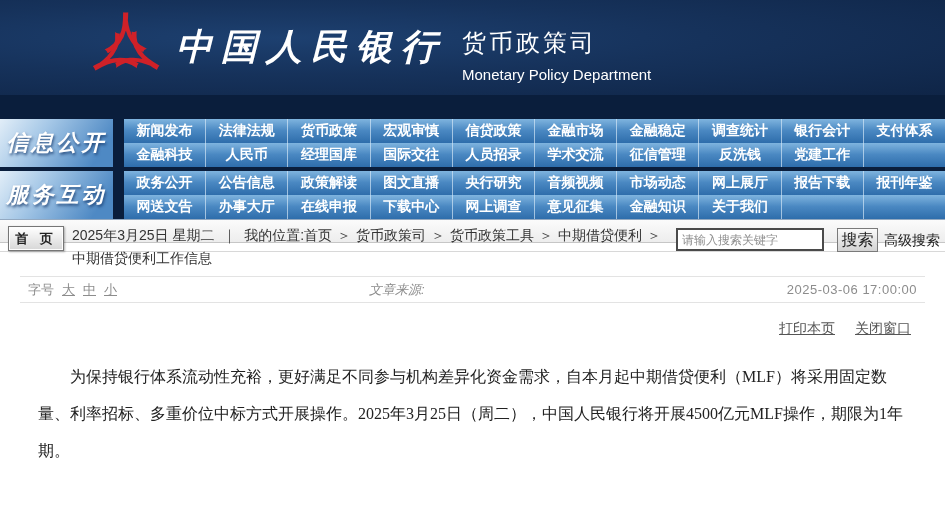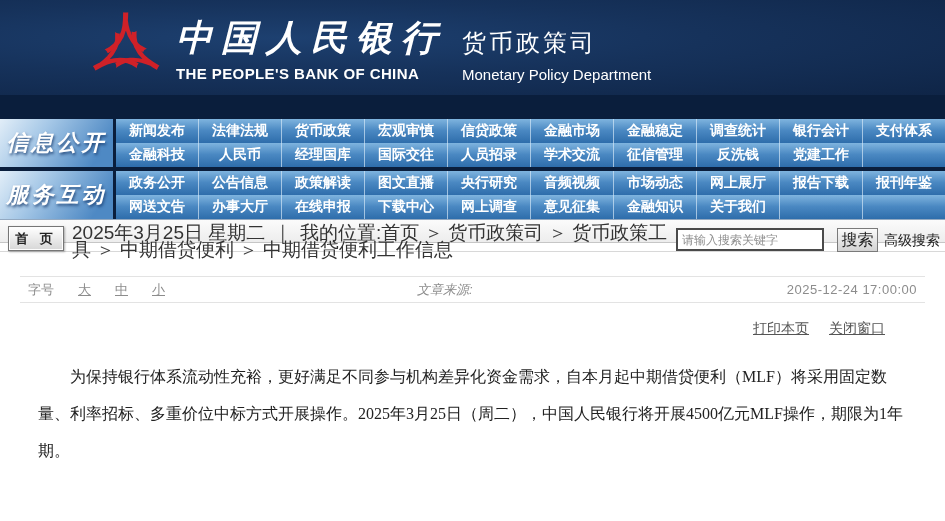--- a/index.html
+++ b/index.html
@@ -33,21 +33,21 @@
   .nav-label {
     width: 113px; flex: 0 0 auto;
     display: flex; align-items: center; justify-content: center;
     background: linear-gradient(125deg, #e2eef8 0%, #a6c8e7 35%, #4e89c4 85%);
     color: #fff; font-style: italic; font-weight: bold; font-size: 22px;
     letter-spacing: 3px;
     font-family: "Liberation Serif", serif;
     text-shadow: 1px 2px 3px rgba(25,60,110,0.85);
     cursor: pointer;
   }
-  .nav-rows { flex: 1; display: flex; flex-direction: column; margin-left: 3px; }
+  .nav-rows { flex: 1; display: flex; flex-direction: column; margin-left: 11px; }
   .nav-row { display: flex; height: 24px; }
   .nav-cell {
     flex: 1; display: flex; align-items: center; justify-content: center;
     background: linear-gradient(180deg, #7fb4df 0%, #4a88c2 48%, #2e6dab 100%);
     color: #fff; font-weight: bold; font-size: 14px;
     border-left: 1px solid rgba(218,235,249,0.65);
     text-decoration: none; cursor: pointer; white-space: nowrap;
   }
   .nav-cell:first-child { border-left: none; }
   .nav-cell.empty { cursor: default; }
@@ -62,21 +62,21 @@
     position: absolute; left: 8px; top: 6px;
     width: 56px; height: 25px;
     background: linear-gradient(180deg, #ffffff 0%, #d7d7d7 100%);
     border: 1px solid #767676;
     box-shadow: 1px 1px 2px rgba(0,0,0,0.3), inset 0 0 0 1px #fdfdfd;
     font-weight: bold; font-size: 13px; color: #222; letter-spacing: 4px;
     cursor: pointer;
   }
   .crumb-text {
     position: absolute; left: 72px; top: 4px; width: 600px;
-    font-size: 19px; color: #333; line-height: 17px;
+    font-size: 14px; color: #333; line-height: 23px;
   }
   .crumb-sep { margin: 0 5px; color: #444; }
   .crumb-divider { margin: 0 8px; color: #444; }
   .crumb-link { color: #333; cursor: pointer; }
   .search-input {
     position: absolute; left: 676px; top: 8px;
     width: 148px; height: 23px;
     border: 2px solid #4a4a4a; background: #fff;
     font-size: 12px; padding: 0 4px; color: #333;
   }
@@ -96,27 +96,27 @@
     font-family: "Liberation Serif", serif;
     font-size: 18px; font-weight: bold; color: #333;
     letter-spacing: 1px;
   }
   .meta-row {
     margin: 24px 20px 0;
     border-top: 1px solid #e3e3e3; border-bottom: 1px solid #e3e3e3;
     height: 27px; display: flex; align-items: center;
     color: #8c8c8c; font-size: 13px;
   }
-  .meta-left { margin-left: 8px; display: flex; align-items: center; gap: 24px; }
+  .meta-left { margin-left: 8px; display: flex; align-items: center; gap: 8px; }
   .font-size-link { text-decoration: underline; cursor: pointer; color: #8c8c8c; }
   .meta-source { margin-left: 252px; font-style: italic; }
   .meta-datetime { margin-left: auto; margin-right: 8px; letter-spacing: 0.5px; }
   .print-row {
     display: flex; justify-content: flex-end; gap: 20px;
-    padding-right: 60px; margin-top: 17px;
+    padding-right: 34px; margin-top: 17px;
     font-size: 14px; color: #555;
   }
   .print-link { text-decoration: underline; cursor: pointer; color: #555; }
   .article-body {
     margin: 20px 38px 0;
     font-family: "Liberation Serif", serif;
     font-size: 16px; line-height: 37px; color: #222;
     text-indent: 2em;
   }
 </style>
@@ -126,21 +126,20 @@
 <div class="header">
   <svg class="emblem" viewBox="0 0 100 100" aria-hidden="true">
     <g fill="#cf2128" font-family="'Liberation Serif',serif" font-weight="bold" font-size="52" text-anchor="middle">
       <text x="50" y="48">人</text>
       <text x="50" y="48" transform="rotate(120 50 52)">人</text>
       <text x="50" y="48" transform="rotate(240 50 52)">人</text>
     </g>
   </svg>
   <div class="bank-names">
     <div class="bank-cn">中国人民银行</div>
-    <div class="bank-en">THE PEOPLE'S BANK OF CHINA</div>
   </div>
   <div class="dept">
     <div class="dept-cn">货币政策司</div>
     <div class="dept-en">Monetary Policy Department</div>
   </div>
 </div>
 
 <div class="nav" id="main-nav">
     <div class="nav-block">
       <div class="nav-label">信息公开</div>
@@ -215,21 +214,21 @@
 <div class="content">
 
   <div class="meta-row">
     <div class="meta-left">
       <span>字号</span>
       <span class="font-size-link">大</span>
       <span class="font-size-link">中</span>
       <span class="font-size-link">小</span>
     </div>
     <span class="meta-source">文章来源:</span>
-    <span class="meta-datetime">2025-12-24 17:00:00</span>
+    <span class="meta-datetime">2025-03-06 17:00:00</span>
   </div>
 
   <div class="print-row">
     <span class="print-link">打印本页</span>
     <span class="print-link">关闭窗口</span>
   </div>
 
   <p class="article-body">为保持银行体系流动性充裕，更好满足不同参与机构差异化资金需求，自本月起中期借贷便利（MLF）将采用固定数量、利率招标、多重价位中标方式开展操作。2025年3月25日（周二），中国人民银行将开展4500亿元MLF操作，期限为1年期。</p>
 
 </div>

